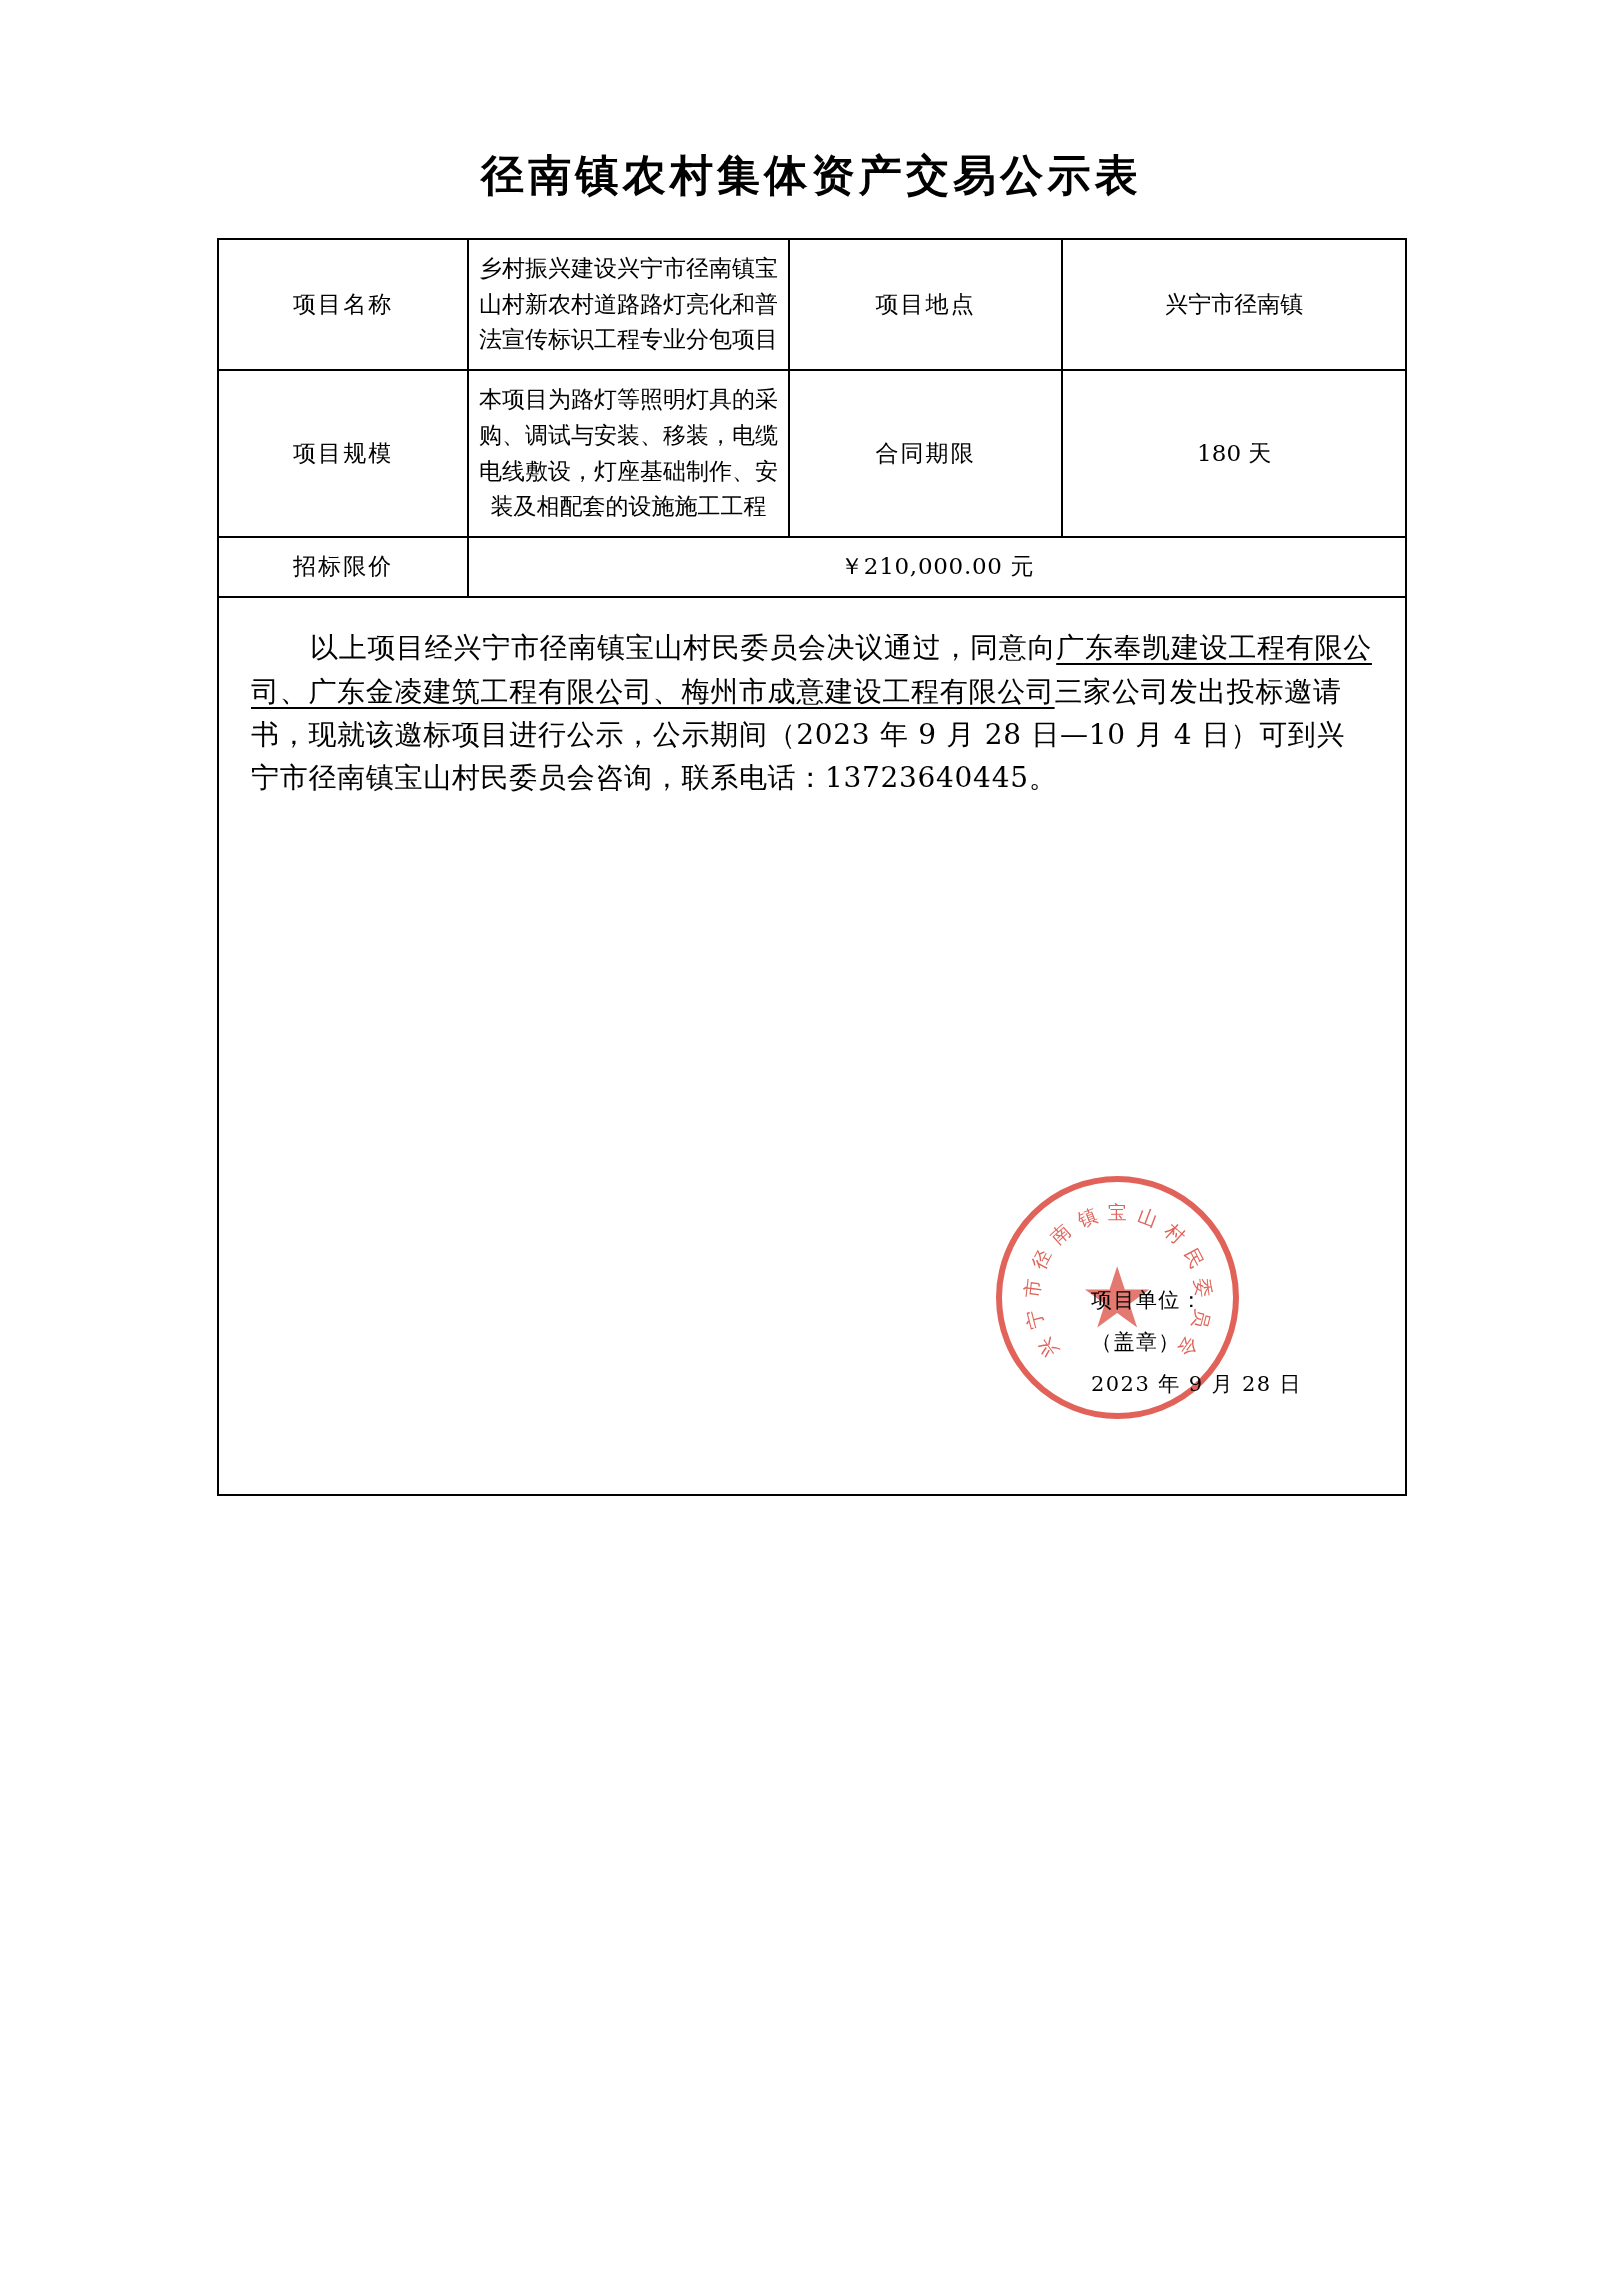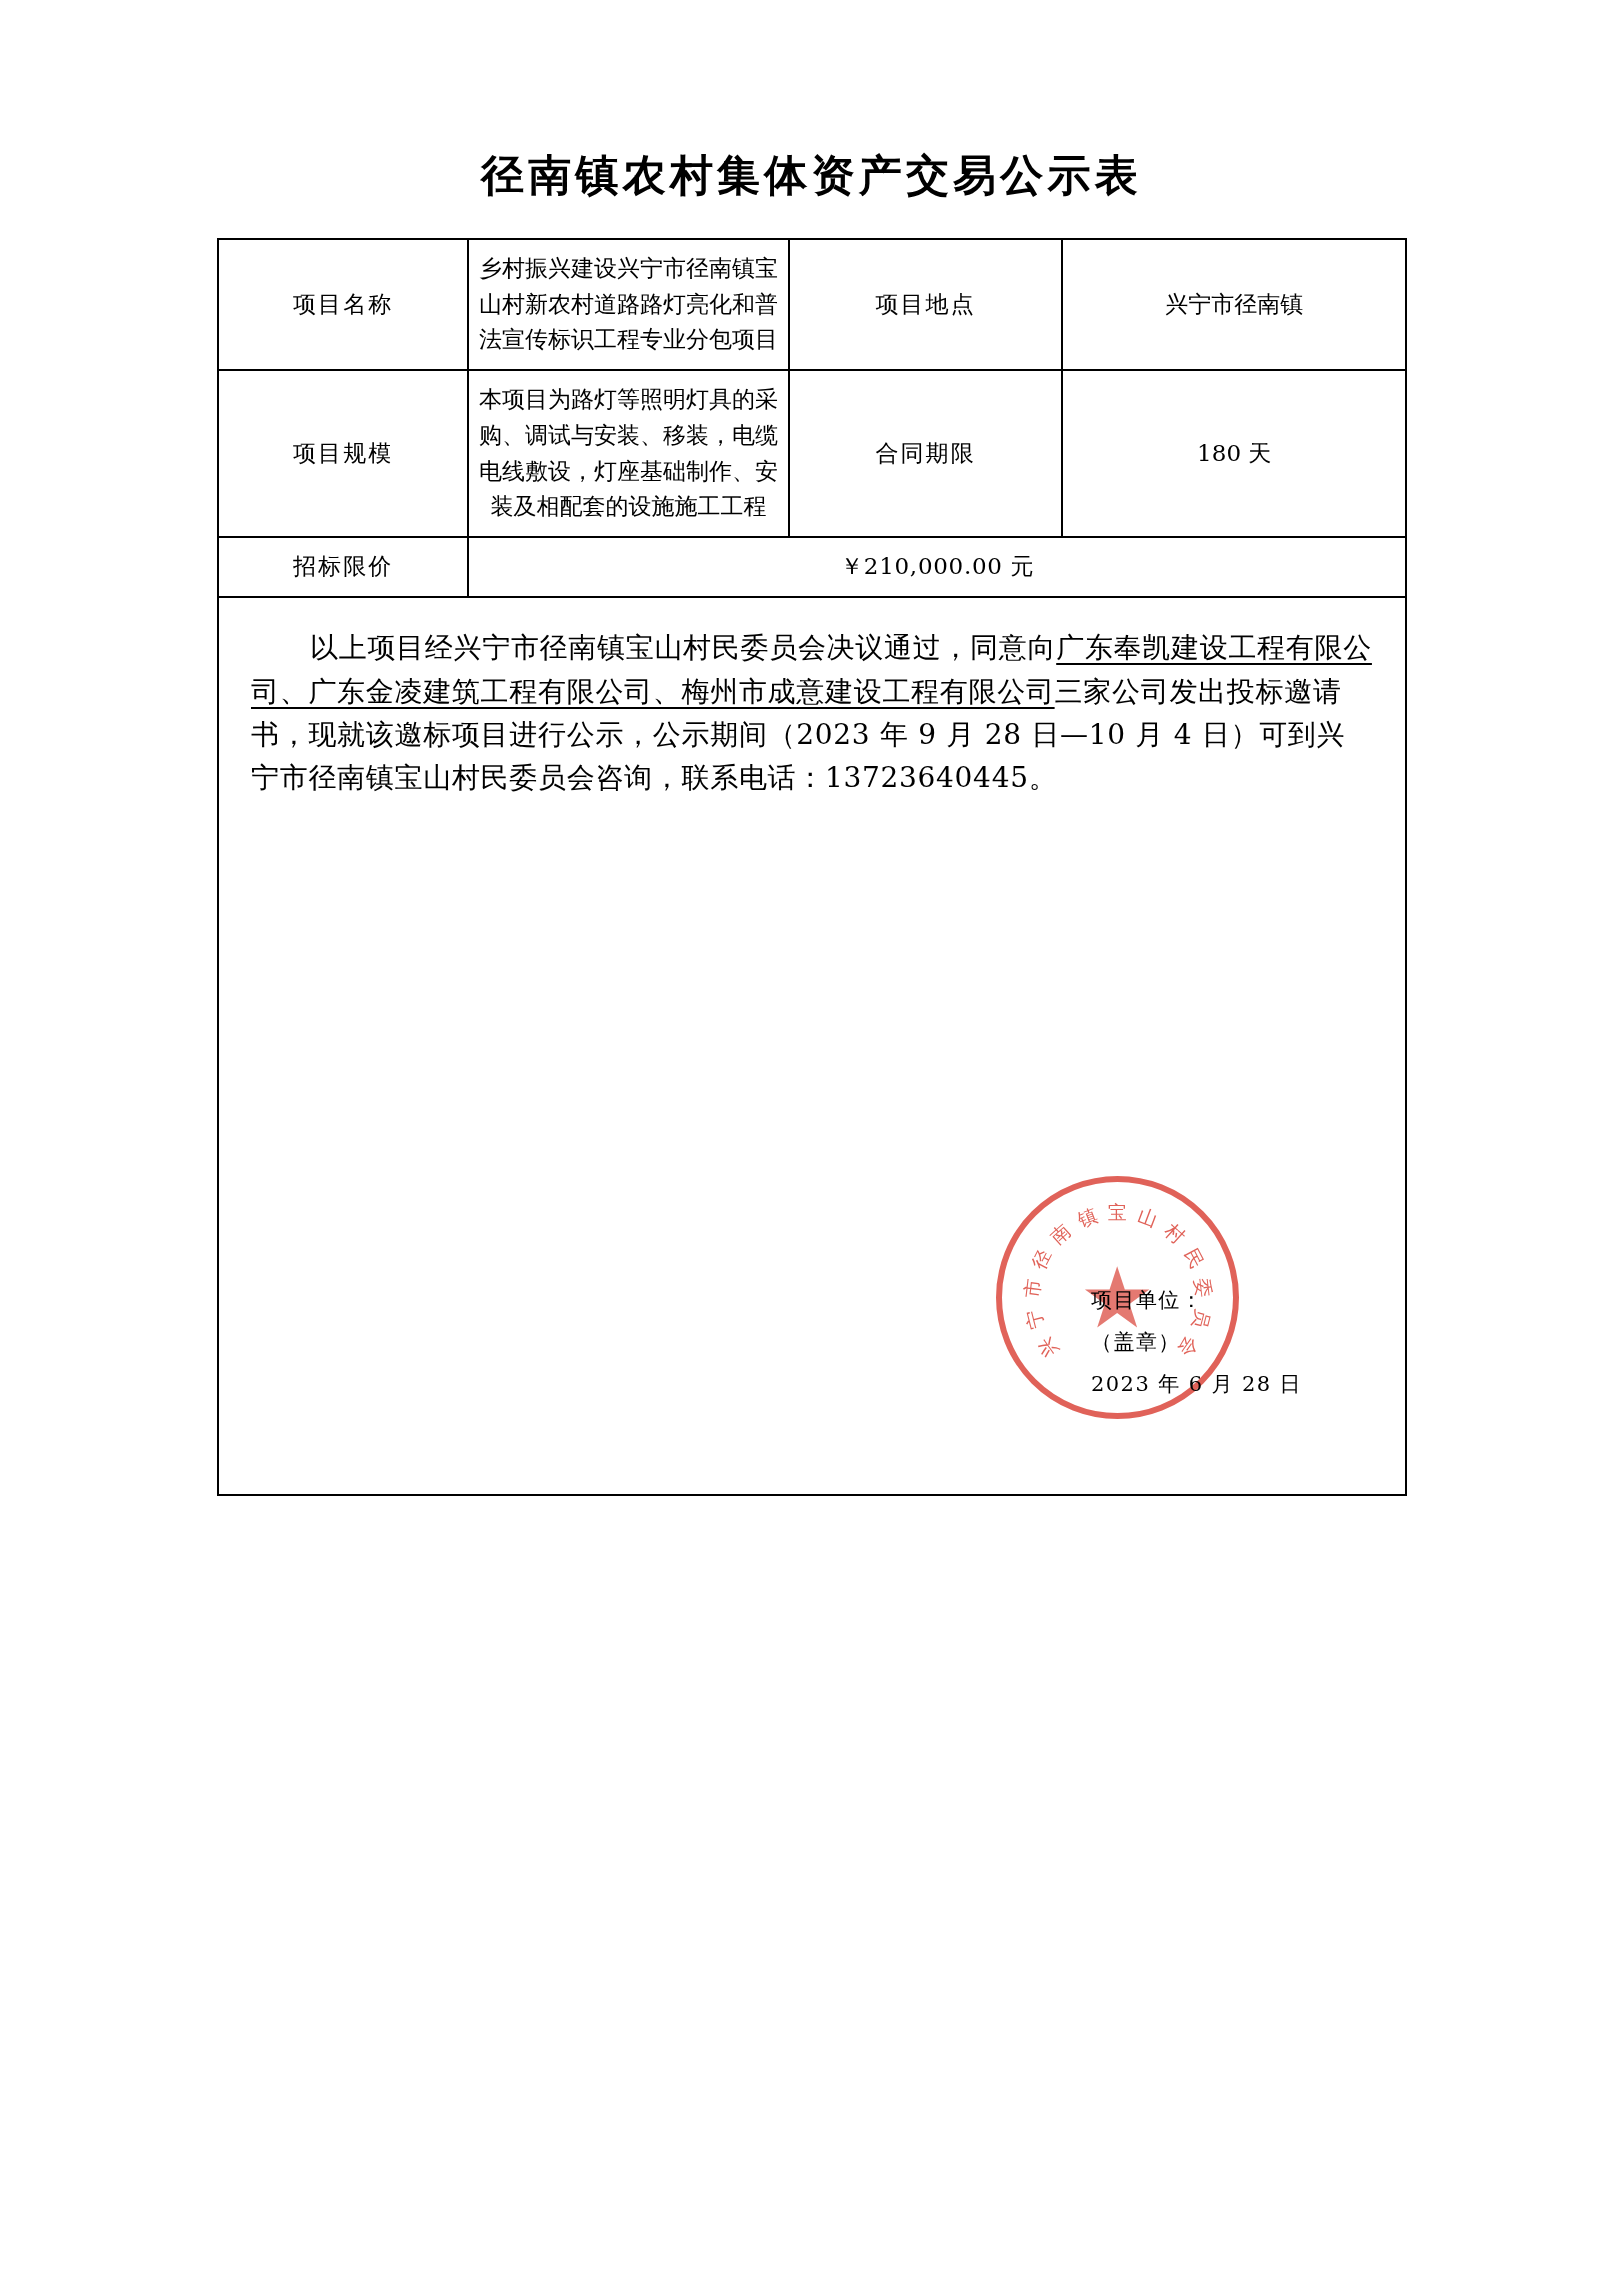--- a/index.html
+++ b/index.html
@@ -166,21 +166,21 @@
           <td class="col-label">招标限价</td>
           <td colspan="3" class="price-cell">￥210,000.00 元</td>
         </tr>
         <tr>
           <td colspan="4" class="body-cell">
             <div class="body-para" id="body-paragraph"><span>以上项目经兴宁市径南镇宝山村民委员会决议通过，同意向</span><span class="u">广东奉凯建设工程有限公司、广东金凌建筑工程有限公司、梅州市成意建设工程有限公司</span><span>三家公司发出投标邀请书，现就该邀标项目进行公示，公示期间（2023 年 9 月 28 日—10 月 4 日）可到兴宁市径南镇宝山村民委员会咨询，联系电话：13723640445。</span></div>
 
             <div class="sign-block">
               <div class="sign-line">项目单位：</div>
               <div class="sign-line" style="">（盖章）</div>
-              <div class="sign-line">2023 年 6 月 28 日</div>
+              <div class="sign-line">2023 年 9 月 28 日</div>
             </div>
 
             <div class="stamp">
               <div class="ring-text" id="stamp-ring">
                   <span style="transform: translate(-70px, 49px) rotate(-125deg) translate(-50%, -50%);">兴</span>
                   <span style="transform: translate(-83px, 21px) rotate(-104.167deg) translate(-50%, -50%);">宁</span>
                   <span style="transform: translate(-85px, -10px) rotate(-83.3333deg) translate(-50%, -50%);">市</span>
                   <span style="transform: translate(-76px, -39px) rotate(-62.5deg) translate(-50%, -50%);">径</span>
                   <span style="transform: translate(-57px, -64px) rotate(-41.6667deg) translate(-50%, -50%);">南</span>
                   <span style="transform: translate(-30px, -80px) rotate(-20.8333deg) translate(-50%, -50%);">镇</span>

